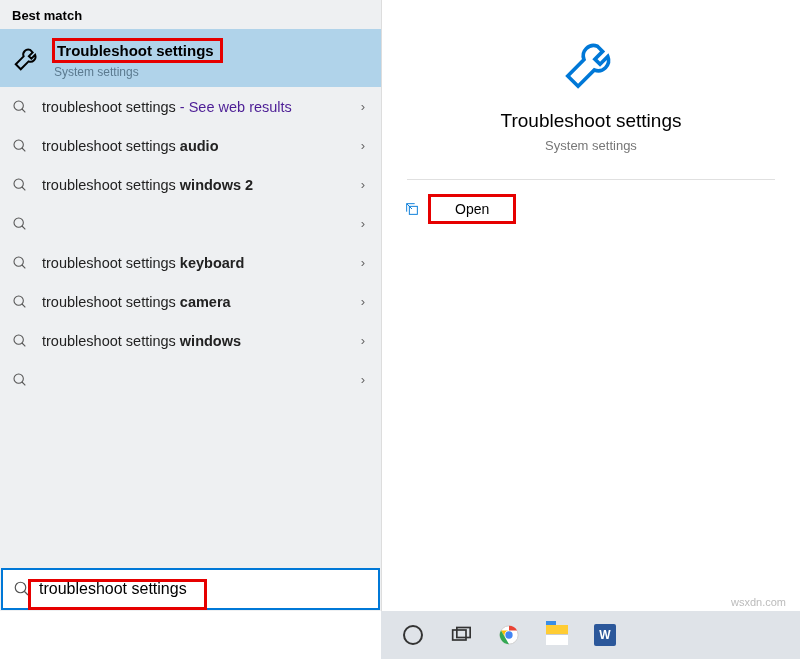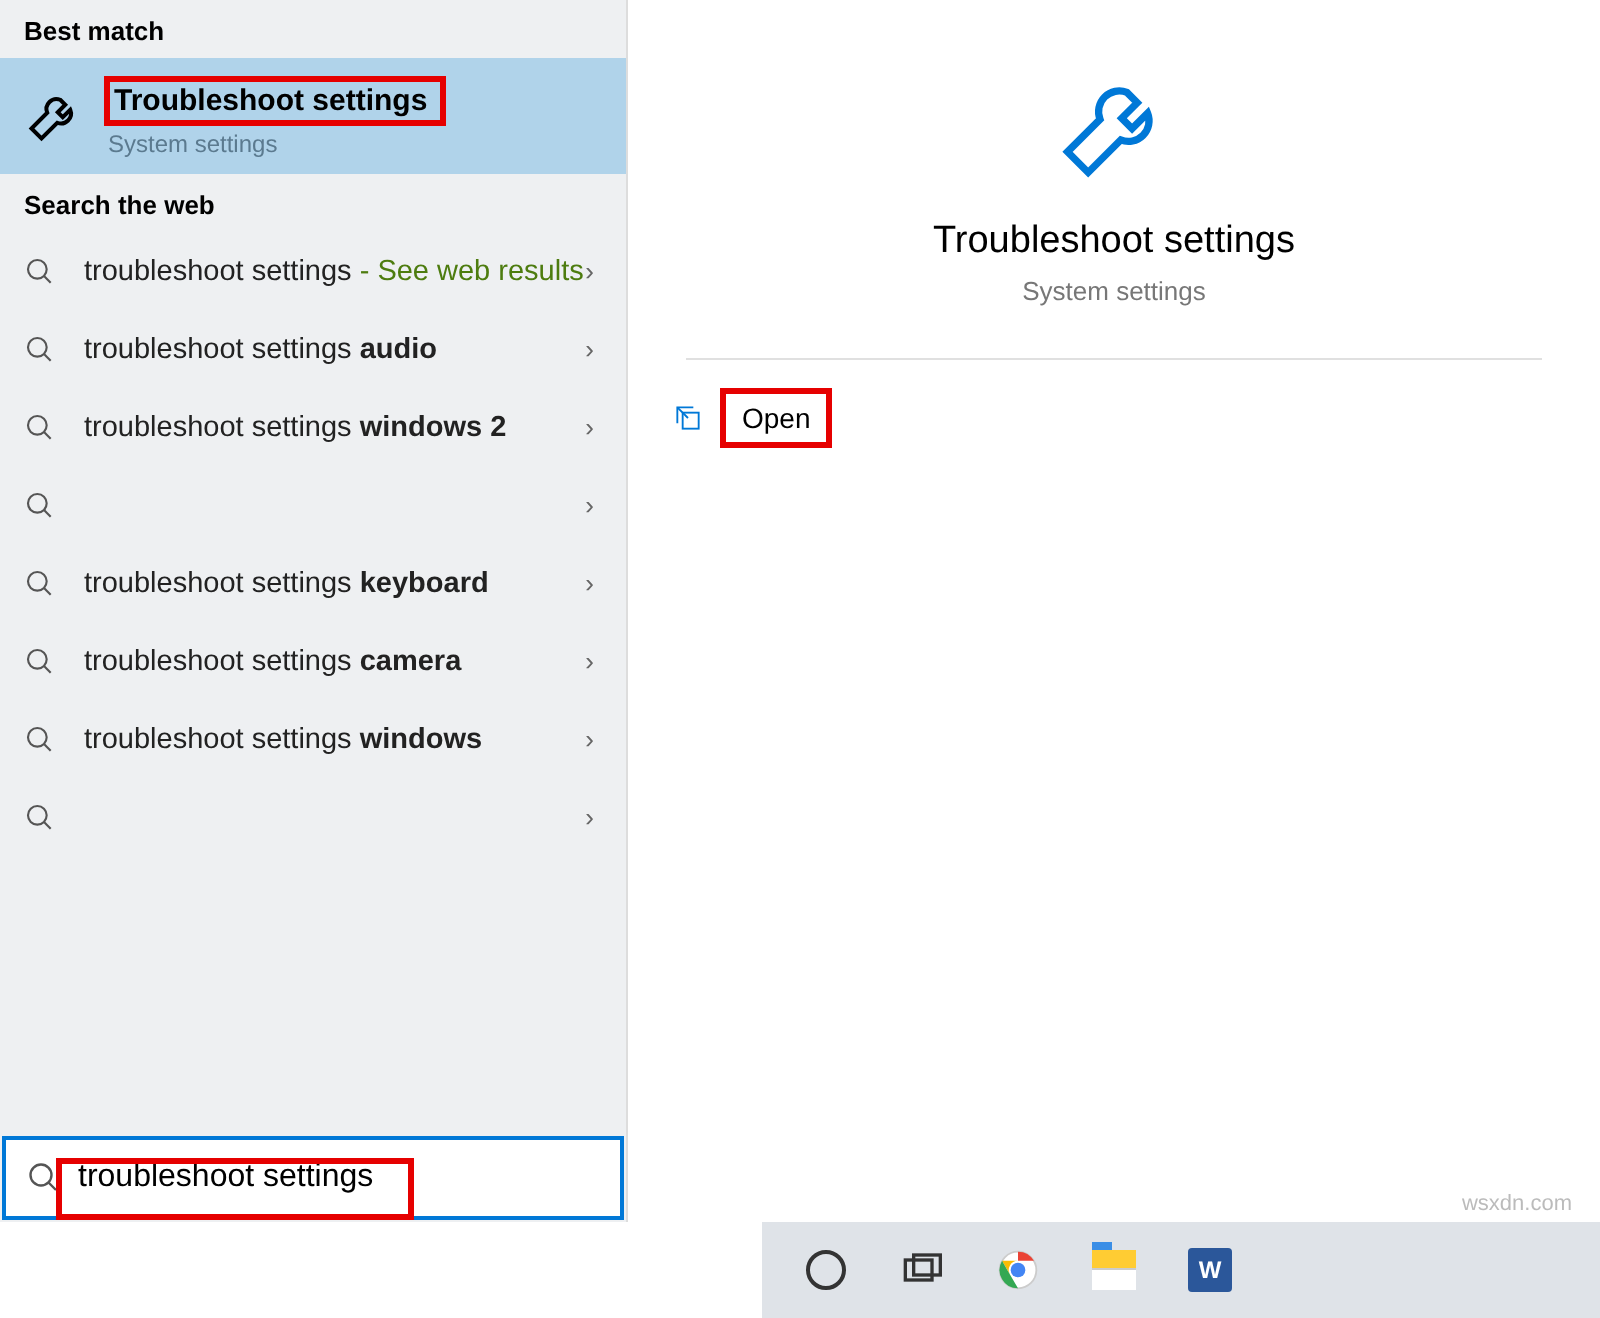--- a/index.html
+++ b/index.html
@@ -8,21 +8,21 @@
       font-size: 14px;
       color: #000;
       width: 800px;
       height: 659px;
       overflow: hidden;
       background: #fff;
       position: relative;
     }
     .container { display: flex; height: 611px; }
     .left-panel {
-      width: 313px;
+      width: 381px;
       background: #eef0f2;
       display: flex;
       flex-direction: column;
     }
     .right-panel {
       flex: 1;
       background: #fff;
       border-left: 1px solid #ddd;
       display: flex;
       flex-direction: column;
@@ -61,21 +61,21 @@
       padding: 0 16px 0 12px;
       height: 39px;
       cursor: pointer;
     }
     .mag-icon {
       width: 16px; height: 16px; margin-right: 14px; flex-shrink:0;
       stroke: #555; fill: none; stroke-width: 1.6;
     }
     .result-text { flex: 1; font-size: 14.5px; color: #222; }
     .result-text .bold { font-weight: 700; }
-    .see-web { color: #4d7c0f; }
+    .see-web { color: #4c1d95; }
     .chevron { color: #666; font-size: 13px; margin-left: auto; }
     .left-spacer { flex: 1; }
     .search-box-row {
       display: flex;
       align-items: center;
       background: #fff;
       border: 2px solid #0078d7;
       height: 42px;
       margin: 0 1px 1px 1px;
     }
@@ -120,21 +120,21 @@
       padding: 14px 22px;
       cursor: pointer;
     }
     .open-icon {
       width: 16px; height: 16px; margin-right: 14px;
       stroke: #0078d7; fill: none; stroke-width: 1.4;
     }
     .open-label { font-size: 14px; }
     .red-box-open {
       border: 3px solid #e60000;
-      padding: 4px 8px;
+      padding: 4px 24px;
       margin-left: -6px;
     }
     
     .taskbar {
       position: absolute;
       left: 381px;
       right: 0;
       bottom: 0;
       height: 48px;
       background: #dfe3e8;
@@ -175,21 +175,20 @@
         <path fill="none" stroke="#000" stroke-width="1.6" d="M14.5 5.5a4 4 0 0 0-5.2 5.2L3 17l4 4 6.3-6.3a4 4 0 0 0 5.2-5.2l-3 3-2-2 3-3z"></path>
       </svg>
       <div class="best-match-text">
         <span class="red-box-best">
           <span class="best-match-title">Troubleshoot settings</span>
         </span>
         <span class="best-match-sub">System settings</span>
       </div>
     </div>
 
-    <div class="section-header">Search the web</div>
 
     <div id="web-results">
         <div class="result-row">
           <svg class="mag-icon" viewBox="0 0 24 24">
             <circle cx="10" cy="10" r="7"></circle>
             <line x1="20" y1="20" x2="15" y2="15"></line>
           </svg>
           <span class="result-text"><span>troubleshoot settings</span><span class="see-web"> - See web results</span></span>
           <span class="chevron">›</span>
         </div>

